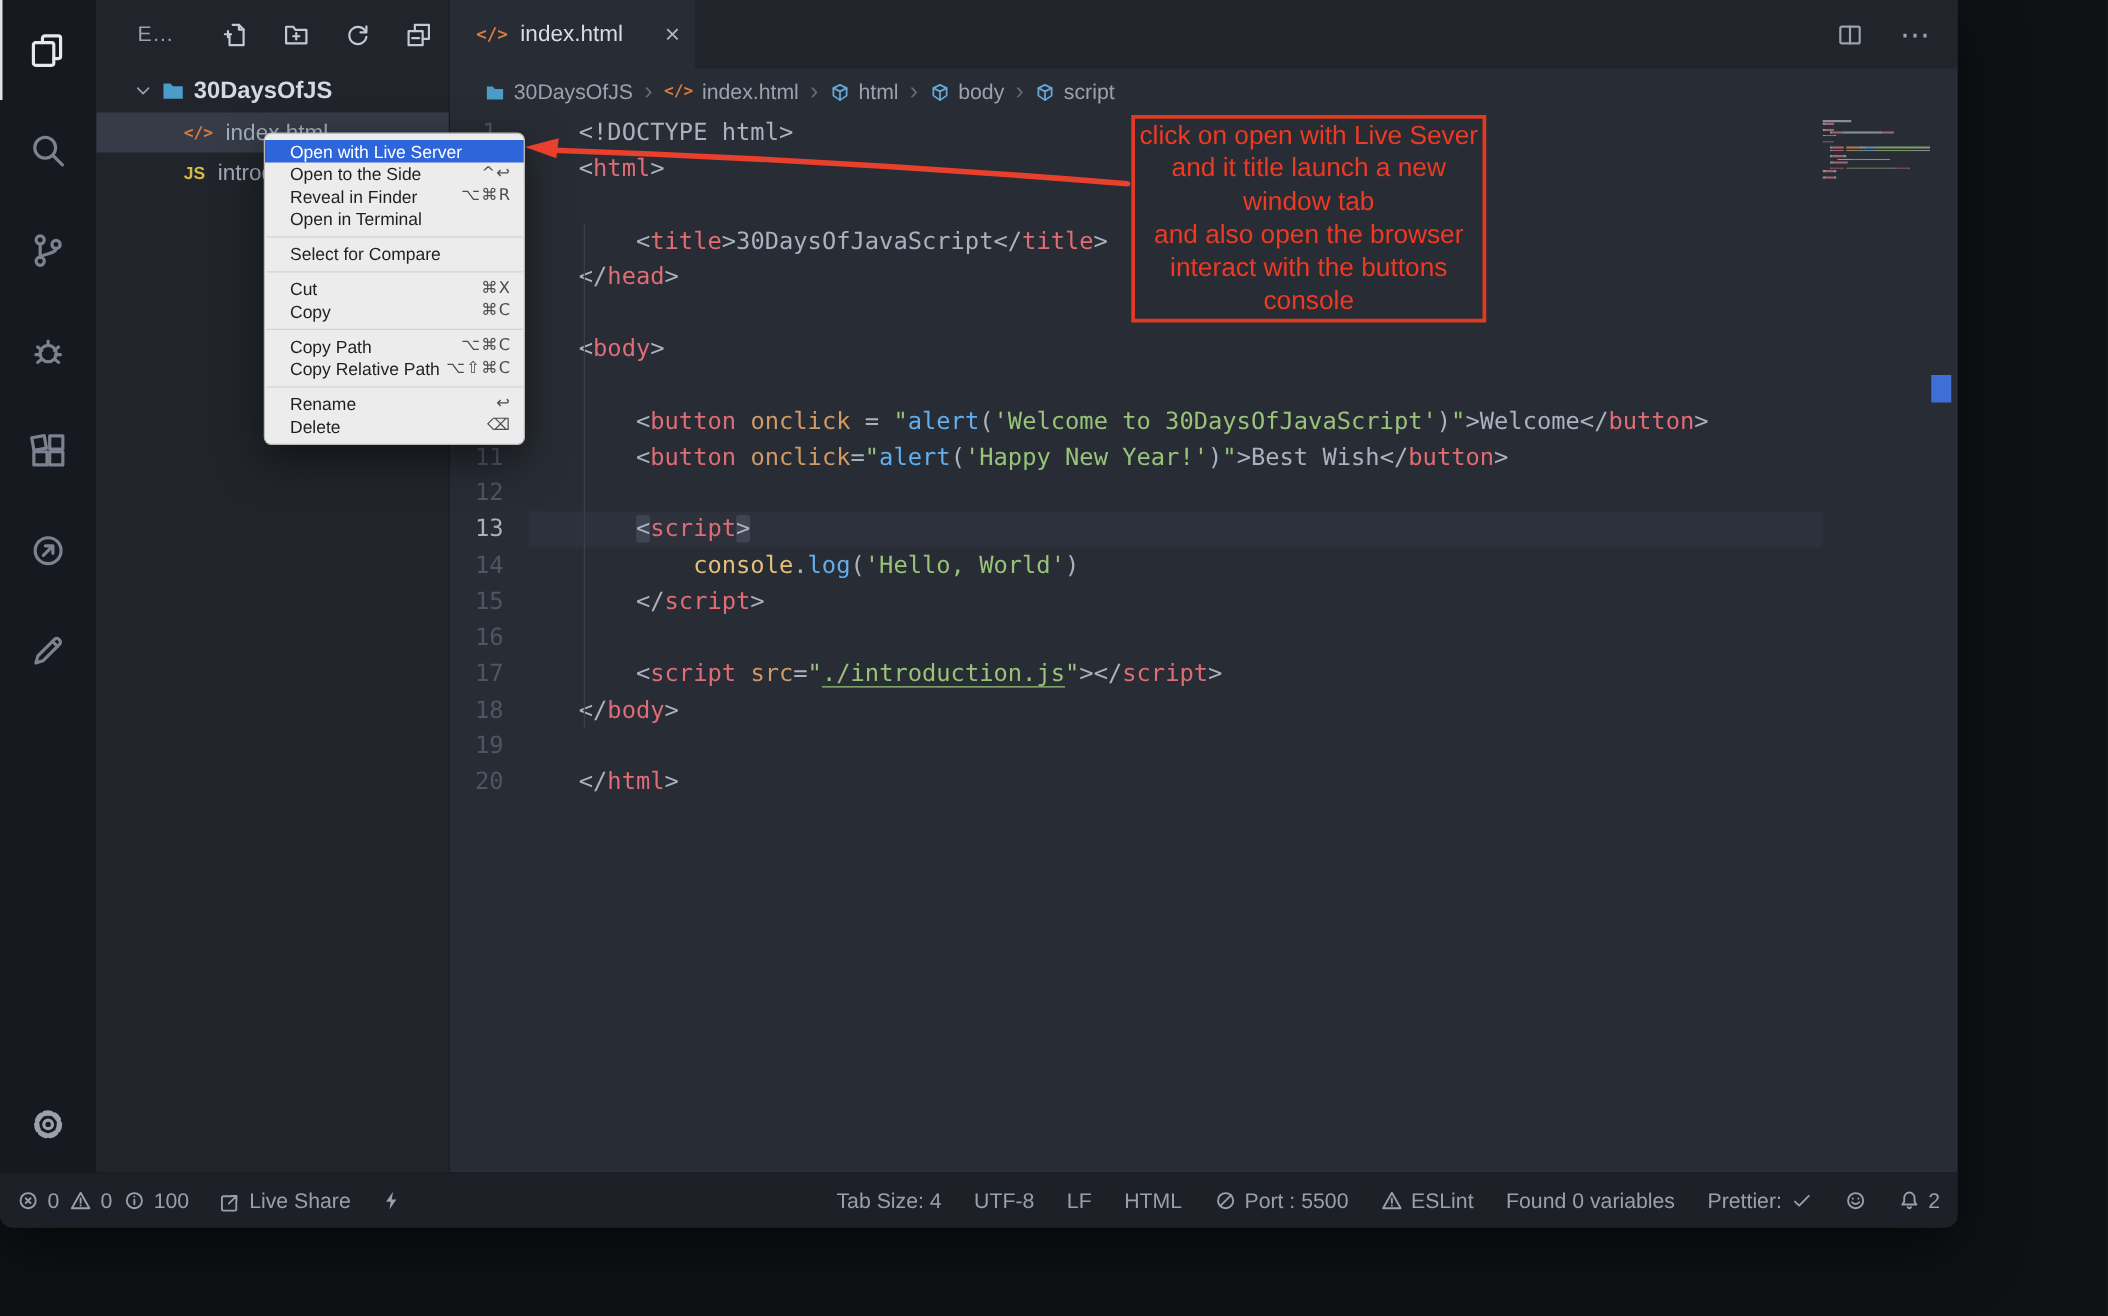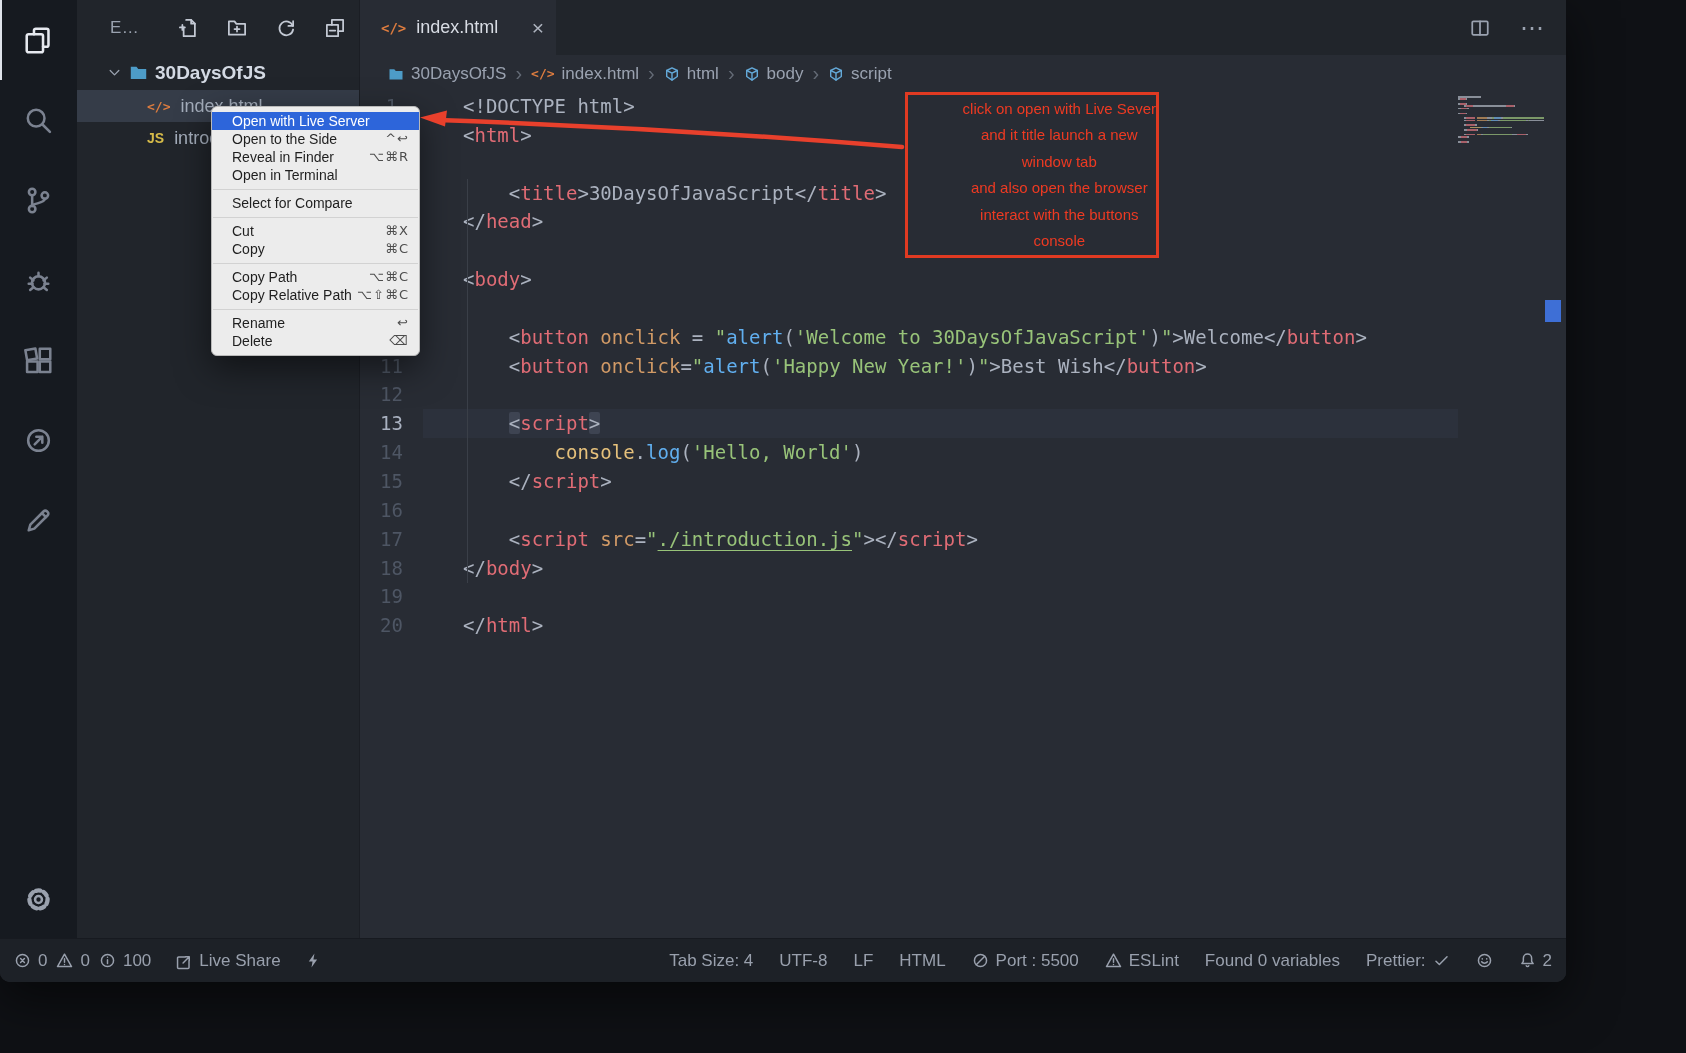--- a/index.html
+++ b/index.html
@@ -85,23 +85,23 @@
   
   #ctx-menu{position:absolute;left:211px;top:106px;width:209px;background:#ececec;border:1px solid #b9b9b9;
     border-radius:6px;box-shadow:0 12px 34px rgba(0,0,0,.5);padding:5px 0;z-index:50;}
   .mi{height:18px;line-height:18px;display:flex;justify-content:space-between;align-items:center;
     padding:0 10px 0 20px;font-size:14px;color:#1f1f1f;cursor:pointer;}
   .mi.hl{background:#2d65da;color:#fff;}
   .mi-key{font-family:"DejaVu Sans",sans-serif;font-size:13px;color:#4d4d4d;letter-spacing:1px;}
   .sep{height:1px;background:#d2d2d2;margin:4.5px 1px;}
 
   
-  #note{position:absolute;left:905px;top:92px;width:254px;height:166px;border:3px solid #e03a22;z-index:55;
+  #note{position:absolute;left:905px;top:92px;width:284px;height:166px;border:3px solid #e03a22;z-index:55;
     display:flex;flex-direction:column;justify-content:center;text-align:center;color:#ee3a22;
-    font-size:15px;align-items:flex-end;}
+    font-size:21px;}
   .note-line{line-height:26.5px;}
   #arrow{position:absolute;left:0;top:0;pointer-events:none;z-index:60;}
 </style>
 </head>
 <body>
 
 <div class="window">
   <div class="main">
 
     <div class="activity">

